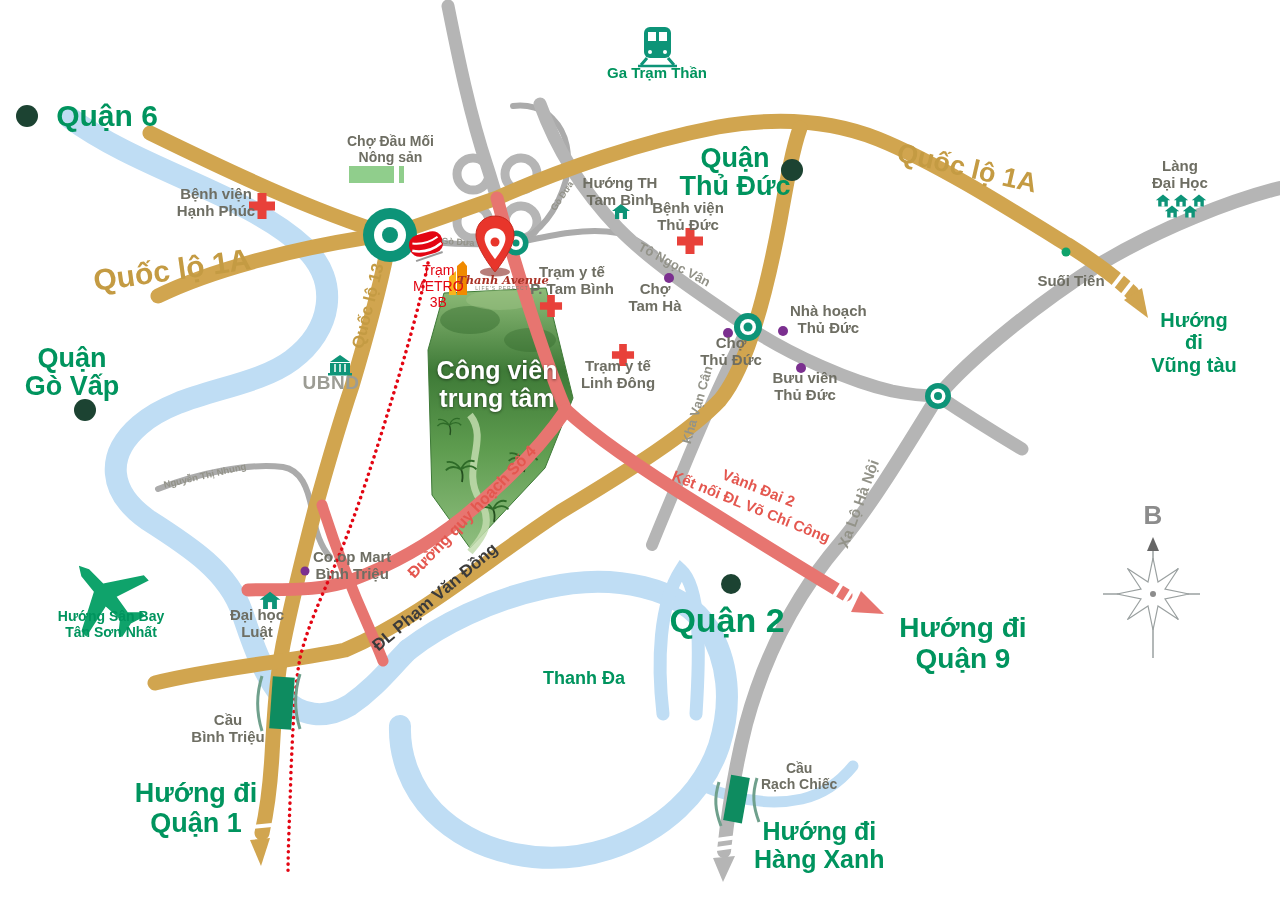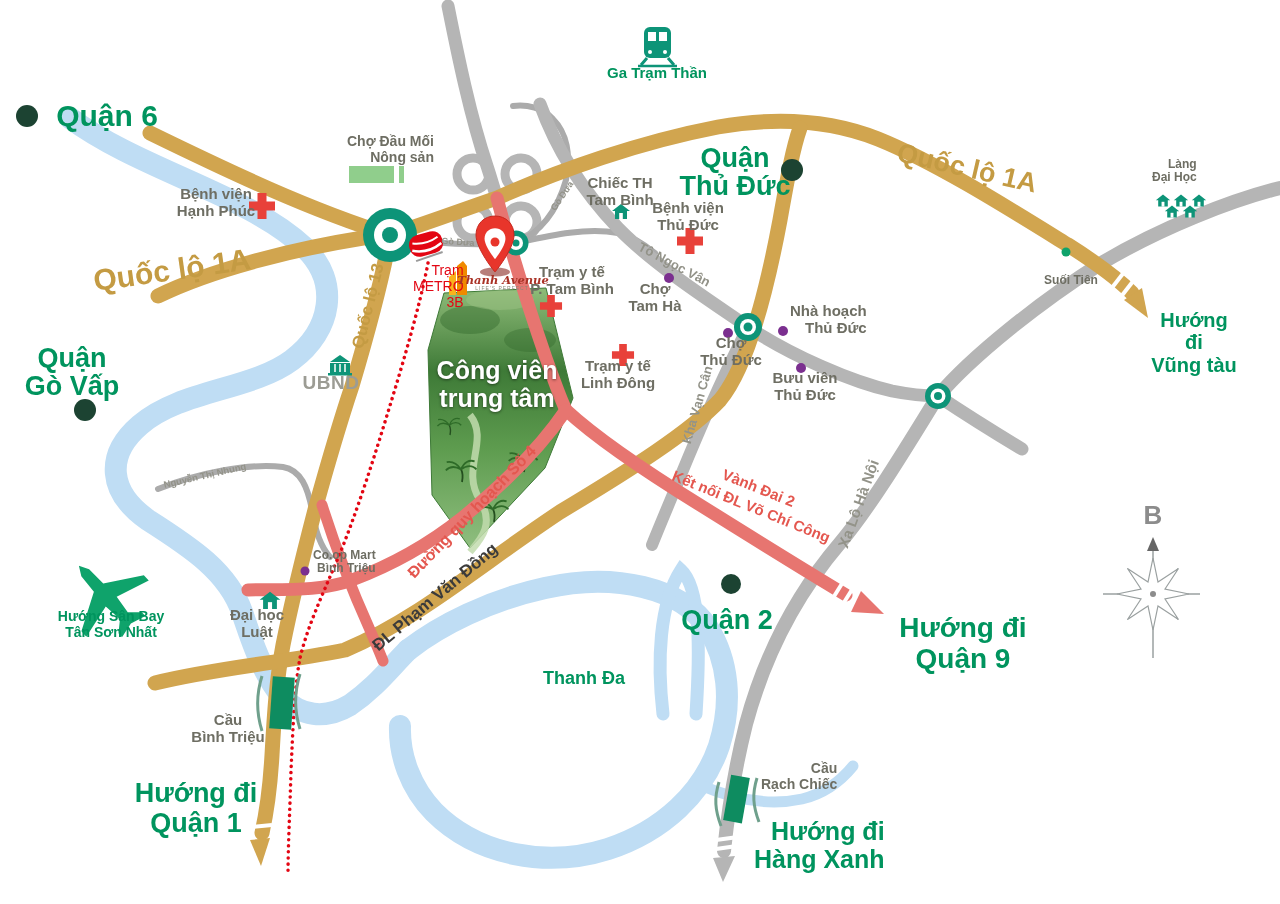--- a/index.html
+++ b/index.html
@@ -1,24 +1,24 @@
 <!DOCTYPE html>
 <html><head>
 <meta charset="utf-8">
 <style>
   html,body{margin:0;padding:0;background:#fff}
   .stage{position:relative;width:1280px;height:904px;background:#fff;overflow:hidden;
          font-family:"Liberation Sans",sans-serif}
   .stage svg{position:absolute;left:0;top:0}
   .lbl{position:absolute;white-space:pre-line;line-height:1.12;text-align:center;
        transform:translate(-50%,-50%);pointer-events:none}
-  .la{transform:none;text-align:right}
+  .la{transform:none;text-align:center}
   .green{color:#00945E;font-weight:bold}
   .poi{color:#6E6E63;font-weight:bold;font-size:15px}
-  .poi-sm{color:#6E6E63;font-weight:bold;font-size:12px}
+  .poi-sm{color:#6E6E63;font-weight:bold;font-size:15px}
   .road-gray{color:#939389;font-weight:bold}
   .road-gold{color:#C49B43;font-weight:bold}
   .road-red{color:#E4574F;font-weight:bold}
   .nowrap{white-space:nowrap}
   .park-label{color:#fff;font-weight:bold;font-size:25px;text-shadow:0 1px 3px rgba(0,0,0,.5)}
   .metro{color:#E30613;font-weight:normal;font-size:14px;line-height:1.15}
   .logo{font-family:"DejaVu Serif",serif;font-style:italic;font-weight:bold;
         font-size:11.5px;color:#A93226;white-space:nowrap}
   .tagline{font-size:5px;color:#8a8a7a;letter-spacing:1px;white-space:nowrap}
   .compass-b{color:#8C8C8C;font-weight:bold;font-size:26px}
@@ -240,21 +240,21 @@
     <circle cx="1153" cy="594" r="3" fill="#8C8C8C" stroke="none"></circle>
     <polygon points="1147,551 1159,551 1153,537" fill="#666" stroke="none"></polygon>
   </g>
 </svg>
 
 <div class="lbl green" style="left:107px;top:116px;font-size:30px">Quận 6</div>
 <div class="lbl green" style="left:735px;top:172px;font-size:27px;line-height:1.05">Quận
 Thủ Đức</div>
 <div class="lbl green" style="left:72px;top:372px;font-size:27px;line-height:1.05">Quận
 Gò Vấp</div>
-<div class="lbl green" style="left:727px;top:620px;font-size:27px">Quận 2</div>
+<div class="lbl green" style="left:727px;top:620px;font-size:34px">Quận 2</div>
 <div class="lbl green" style="left:584px;top:678px;font-size:18px">Thanh Đa</div>
 
 <div class="lbl green" style="left:1194px;top:343px;font-size:20px">Hướng đi
 Vũng tàu</div>
 <div class="lbl green" style="left:963px;top:643px;font-size:28px">Hướng đi
 Quận 9</div>
 <div class="lbl green la" style="left:754px;top:817px;font-size:25px">Hướng đi
 Hàng Xanh</div>
 <div class="lbl green" style="left:196px;top:808px;font-size:27px">Hướng đi
 Quận 1</div>
@@ -273,21 +273,21 @@
 <div class="lbl road-gray nowrap" style="left:674px;top:265px;font-size:13px;transform:translate(-50%,-50%) rotate(28deg)">Tô Ngọc Vân</div>
 <div class="lbl road-gray nowrap" style="left:458px;top:242px;font-size:9px;transform:translate(-50%,-50%) rotate(4deg)">Gò Dưa</div>
 <div class="lbl road-gray nowrap" style="left:562px;top:196px;font-size:9px;transform:translate(-50%,-50%) rotate(-56deg)">Gò Dưa</div>
 <div class="lbl road-gray nowrap" style="left:205px;top:476px;font-size:9.5px;transform:translate(-50%,-50%) rotate(-13deg)">Nguyễn Thị Nhung</div>
 
 <div class="lbl green" style="left:657px;top:73px;font-size:15px">Ga Trạm Thần</div>
 <div class="lbl poi la" style="left:347px;top:134px;font-size:14px">Chợ Đầu Mối
 Nông sản</div>
 <div class="lbl poi" style="left:216px;top:203px">Bệnh viện
 Hạnh Phúc</div>
-<div class="lbl poi" style="left:620px;top:192px">Chiếc TH
+<div class="lbl poi" style="left:620px;top:192px">Hướng TH
 Tam Bình</div>
 <div class="lbl poi" style="left:688px;top:217px">Bệnh viện
 Thủ Đức</div>
 <div class="lbl poi" style="left:572px;top:281px">Trạm y tế
 P. Tam Bình</div>
 <div class="lbl poi" style="left:655px;top:298px">Chợ
 Tam Hà</div>
 <div class="lbl poi la" style="left:790px;top:303px">Nhà hoạch
 Thủ Đức</div>
 <div class="lbl poi" style="left:731px;top:352px">Chợ

